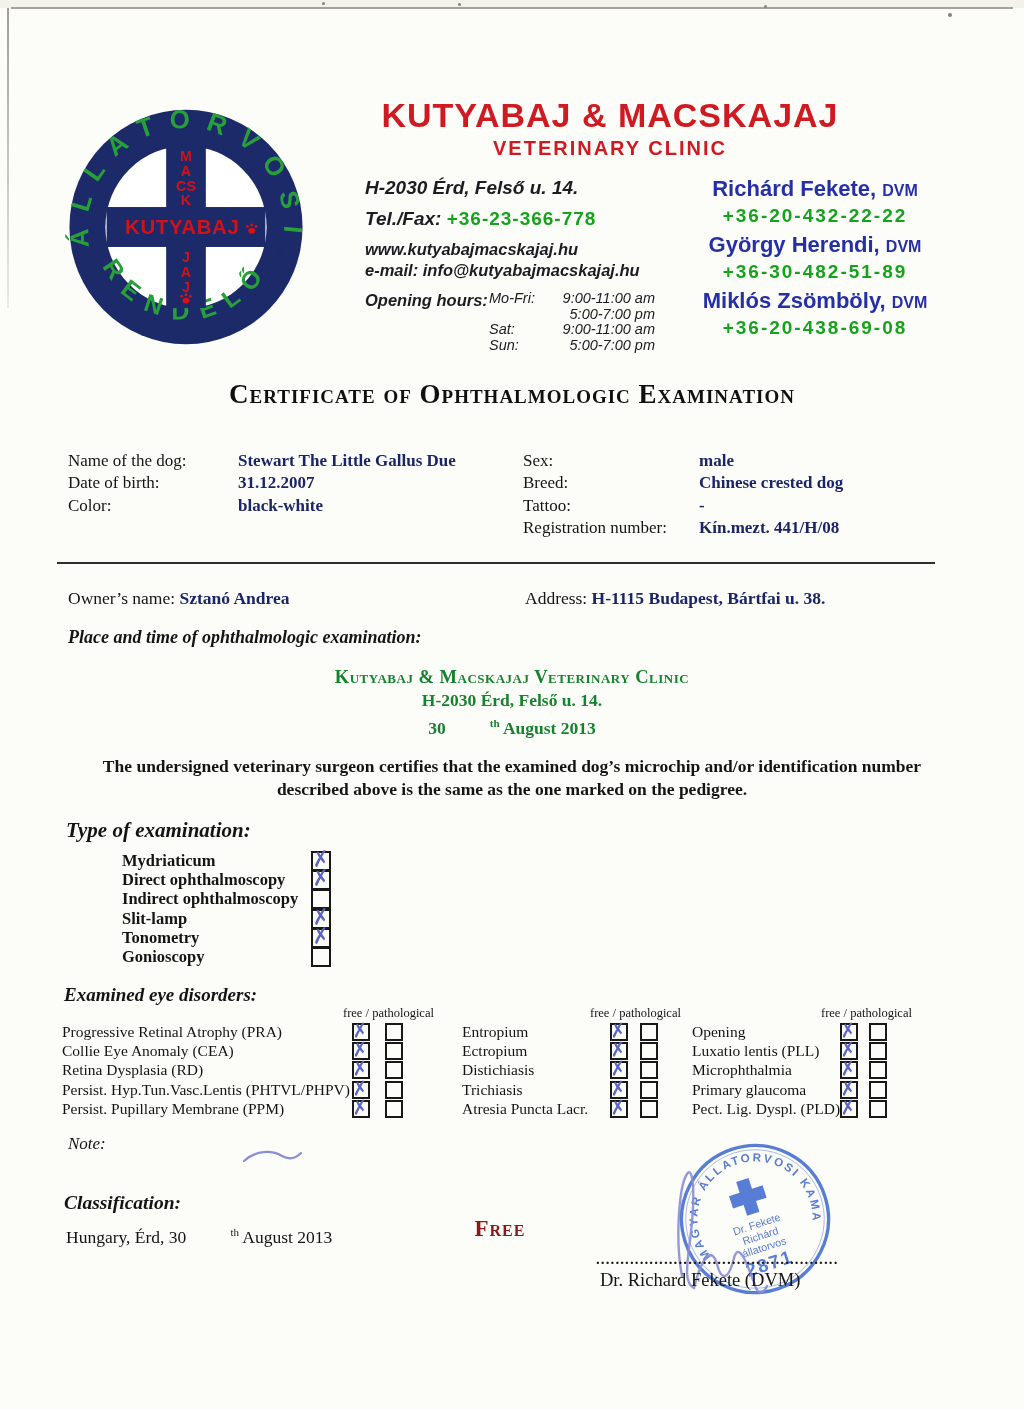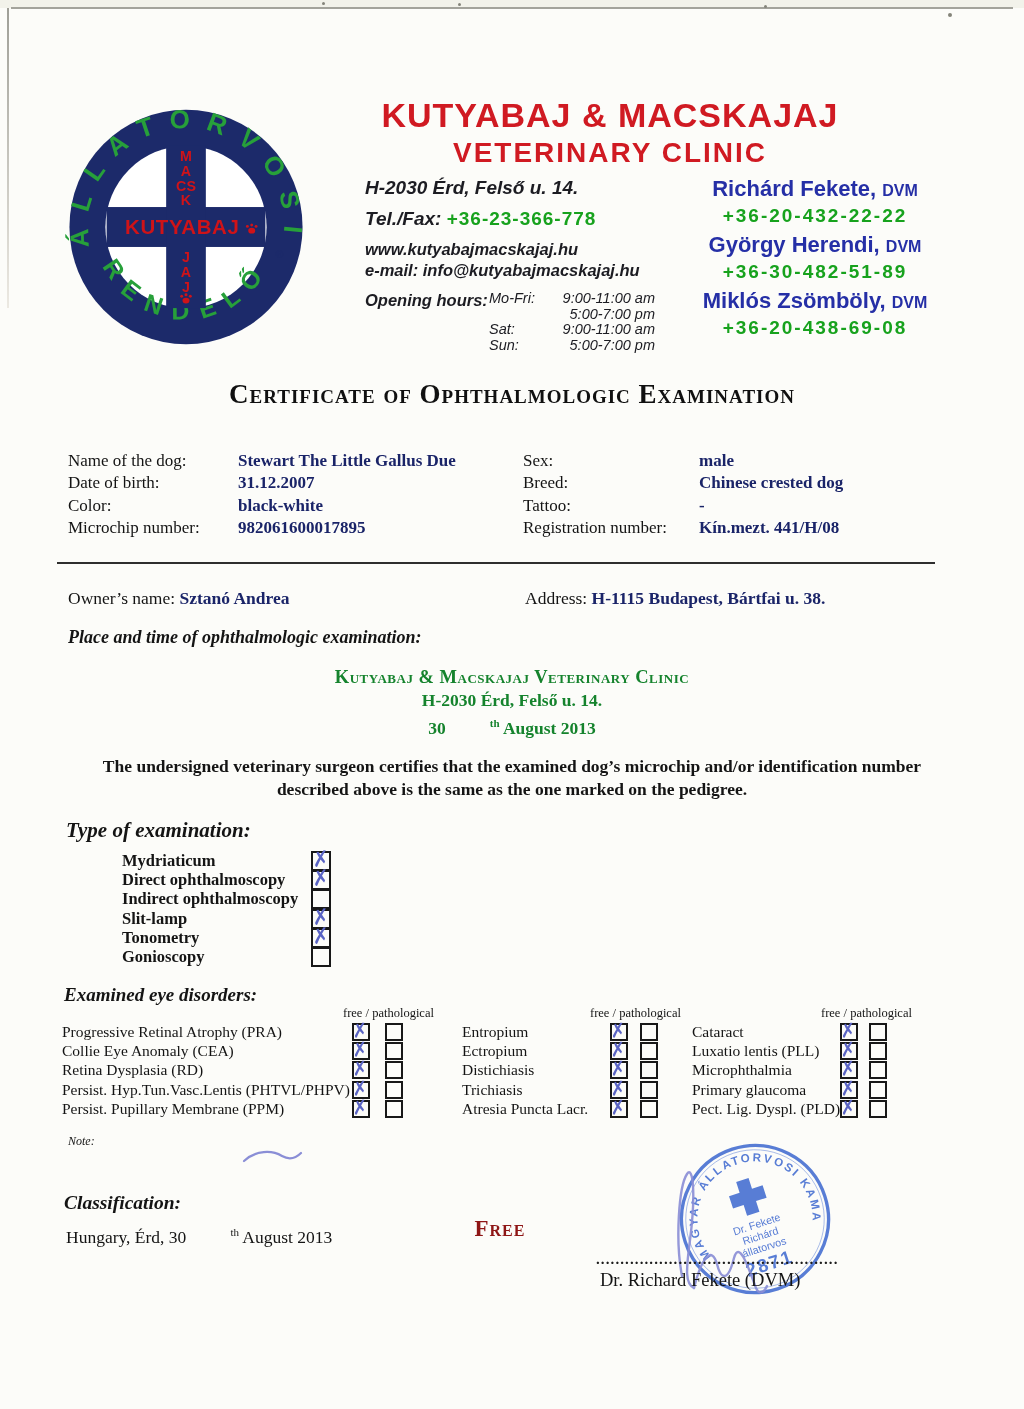--- a/index.html
+++ b/index.html
@@ -10,21 +10,21 @@
   .scan-top{position:absolute;top:7px;left:11px;width:1002px;height:2px;background:#a3a39b;}
   .scan-left{position:absolute;left:7px;top:8px;width:2px;height:300px;
              background:linear-gradient(#9f9f97,#ece9e2);}
   .speck{position:absolute;width:3px;height:3px;border-radius:50%;background:#84847a;}
 
   
   .clinic-name{position:absolute;left:355px;top:96px;width:510px;text-align:center;
       font-family:"Liberation Sans",sans-serif;font-weight:bold;font-size:34px;
       color:#d01a22;letter-spacing:1px;}
   .clinic-type{position:absolute;left:355px;top:137px;width:510px;text-align:center;
-      font-family:"Liberation Sans",sans-serif;font-weight:bold;font-size:28px;
+      font-family:"Liberation Sans",sans-serif;font-weight:bold;font-size:20px;
       color:#d01a22;letter-spacing:2px;}
   .addr-block{position:absolute;left:365px;top:177px;width:330px;
       font-family:"Liberation Sans",sans-serif;font-style:italic;font-weight:bold;color:#1c1c22;}
   .addr-line1{font-size:19px;margin-bottom:9px;}
   .addr-line2{font-size:19px;margin-bottom:10px;}
   .tel-num{color:#17a21d;font-style:normal;letter-spacing:1px;}
   .addr-line3{font-size:16.5px;margin-bottom:2px;}
   .addr-line4{font-size:16.5px;margin-bottom:11px;}
   .hours{display:flex;font-size:16.5px;}
   .hours-label{flex:none;width:124px;}
@@ -82,21 +82,21 @@
   .fp1{left:343px;} .fp2{left:590px;} .fp3{left:821px;}
   .dis-col{position:absolute;top:1022px;}
   .dis-col1{left:62px;} .dis-col2{left:462px;} .dis-col3{left:692px;}
   .disrow{display:flex;align-items:center;height:19.4px;}
   .dislabel{flex:none;font-size:15.5px;white-space:nowrap;}
   .dis-col1 .dislabel{width:290px;}
   .dis-col2 .dislabel{width:148px;}
   .dis-col3 .dislabel{width:148px;}
   .cb-gap1{margin-left:15px;} .cb-gap2{margin-left:12px;} .cb-gap3{margin-left:11px;}
 
-  .note-label{position:absolute;left:68px;top:1134px;font-style:italic;font-size:12px;}
+  .note-label{position:absolute;left:68px;top:1134px;font-style:italic;font-size:17px;}
   .class-label{position:absolute;left:64px;top:1176px;font-weight:bold;font-style:italic;font-size:19.5px;margin-top:16px;}
   .free-value{position:absolute;left:440px;top:1216px;width:120px;text-align:center;
       font-weight:bold;font-size:23px;font-variant:small-caps;letter-spacing:1px;color:#8e1616;}
   .date-line{position:absolute;left:66px;top:1226px;font-size:17.5px;}
 
   .stamp{position:absolute;left:676px;top:1140px;width:158px;height:158px;}
   .sig-svg{position:absolute;left:640px;top:1148px;width:220px;height:150px;}
   .note-squiggle{position:absolute;left:240px;top:1145px;width:64px;height:26px;}
   .dotted-line{position:absolute;left:596px;top:1251px;width:250px;font-weight:bold;
       font-size:15px;letter-spacing:1.1px;color:#1c1c1c;overflow:hidden;white-space:nowrap;}
@@ -205,24 +205,20 @@
         <span class="dvalue">Stewart The Little Gallus Due</span>
       </div>
     <div class="drow">
         <span class="dlabel">Date of birth:</span>
         <span class="dvalue">31.12.2007</span>
       </div>
     <div class="drow">
         <span class="dlabel">Color:</span>
         <span class="dvalue">black-white</span>
       </div>
-    <div class="drow">
-        <span class="dlabel">Microchip number:</span>
-        <span class="dvalue">982061600017895</span>
-      </div>
   </div>
   <div class="details-right">
     <div class="drow">
         <span class="dlabel">Sex:</span>
         <span class="dvalue">male</span>
       </div>
     <div class="drow">
         <span class="dlabel">Breed:</span>
         <span class="dvalue">Chinese crested dog</span>
       </div>
@@ -332,21 +328,21 @@
         <span class="cb cb-gap2"></span>
       </div>
     <div class="disrow">
         <span class="dislabel">Atresia Puncta Lacr.</span>
         <span class="cb checked"></span>
         <span class="cb cb-gap2"></span>
       </div>
   </div>
   <div class="dis-col dis-col3">
     <div class="disrow">
-        <span class="dislabel">Cataract</span>
+        <span class="dislabel">Opening</span>
         <span class="cb checked"></span>
         <span class="cb cb-gap3"></span>
       </div>
     <div class="disrow">
         <span class="dislabel">Luxatio lentis (PLL)</span>
         <span class="cb checked"></span>
         <span class="cb cb-gap3"></span>
       </div>
     <div class="disrow">
         <span class="dislabel">Microphthalmia</span>

